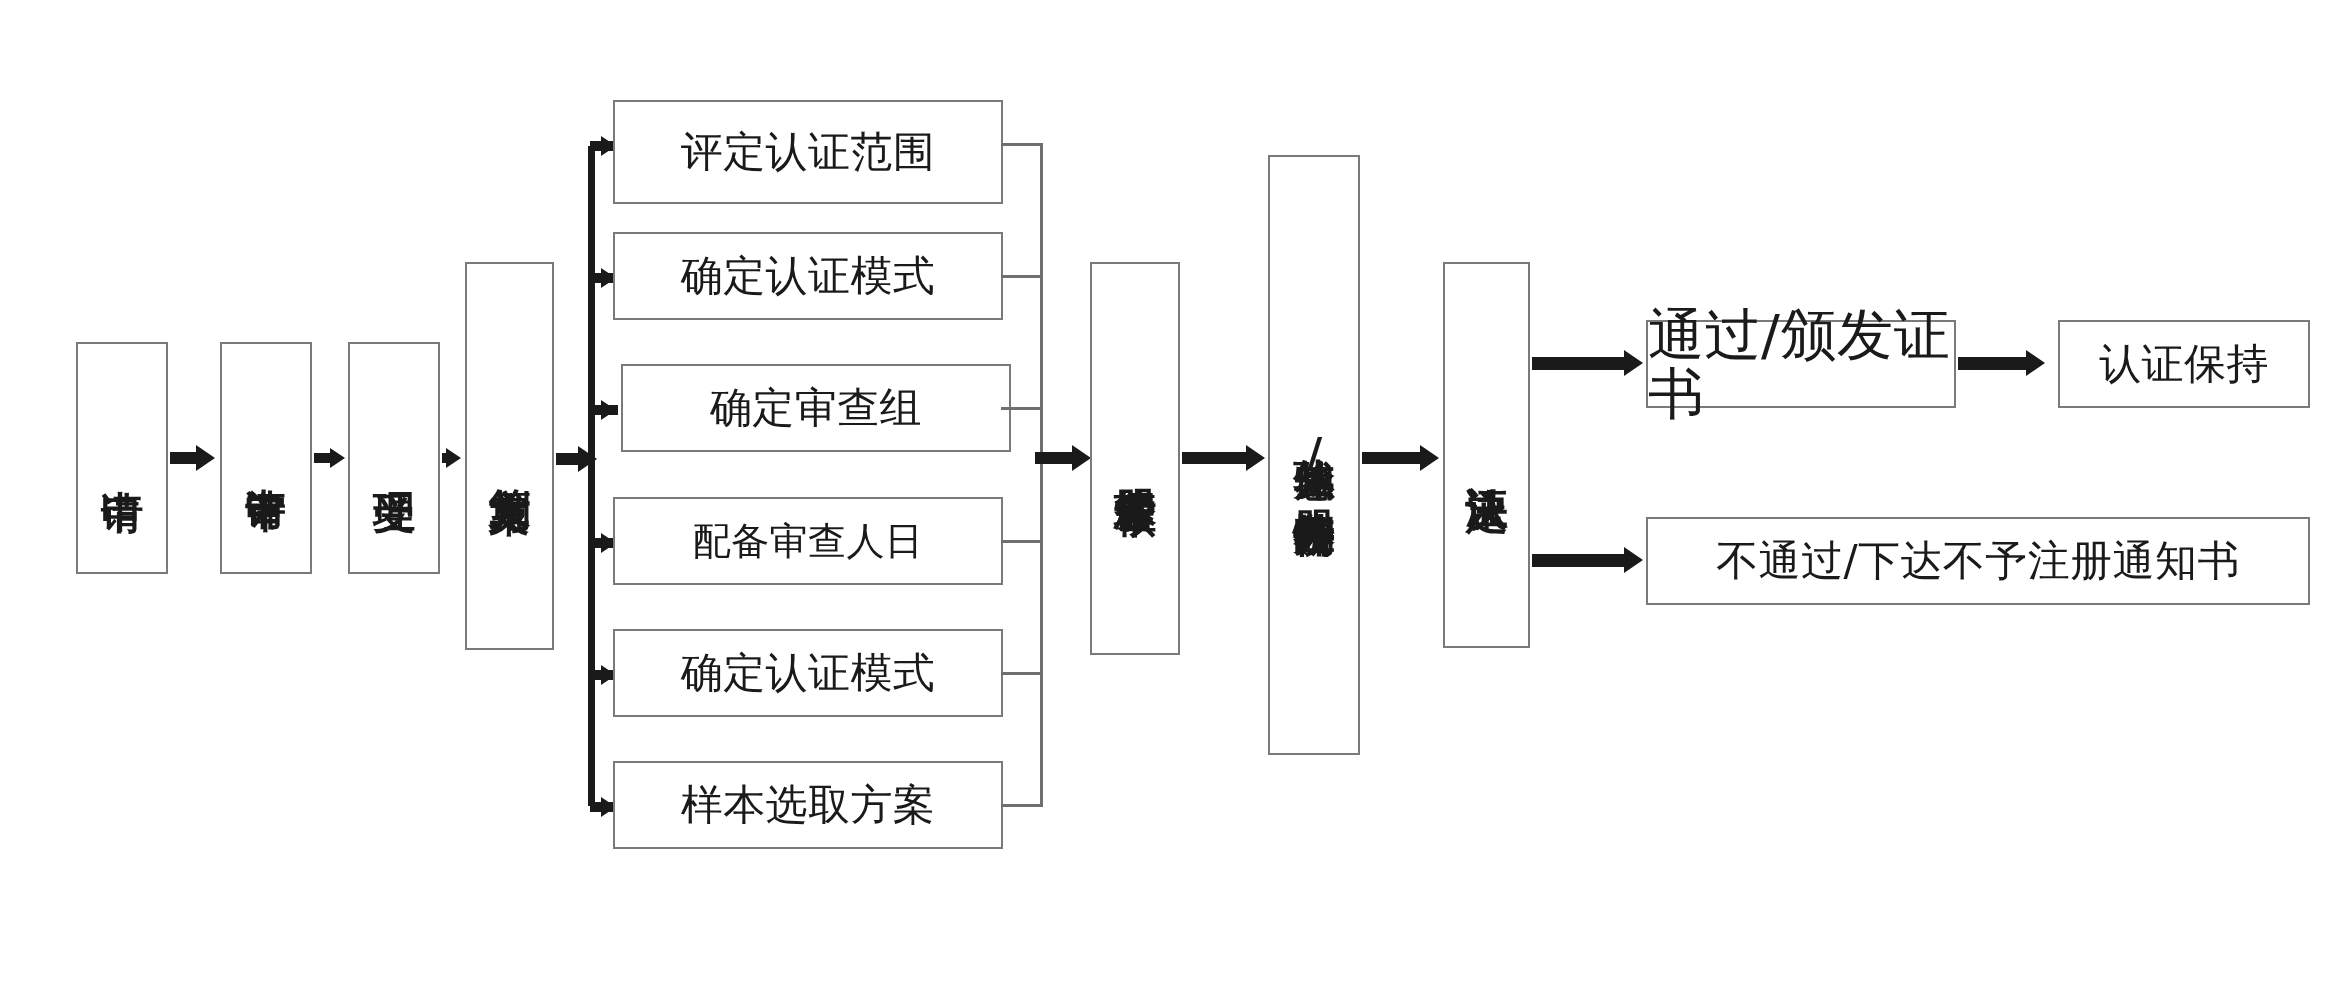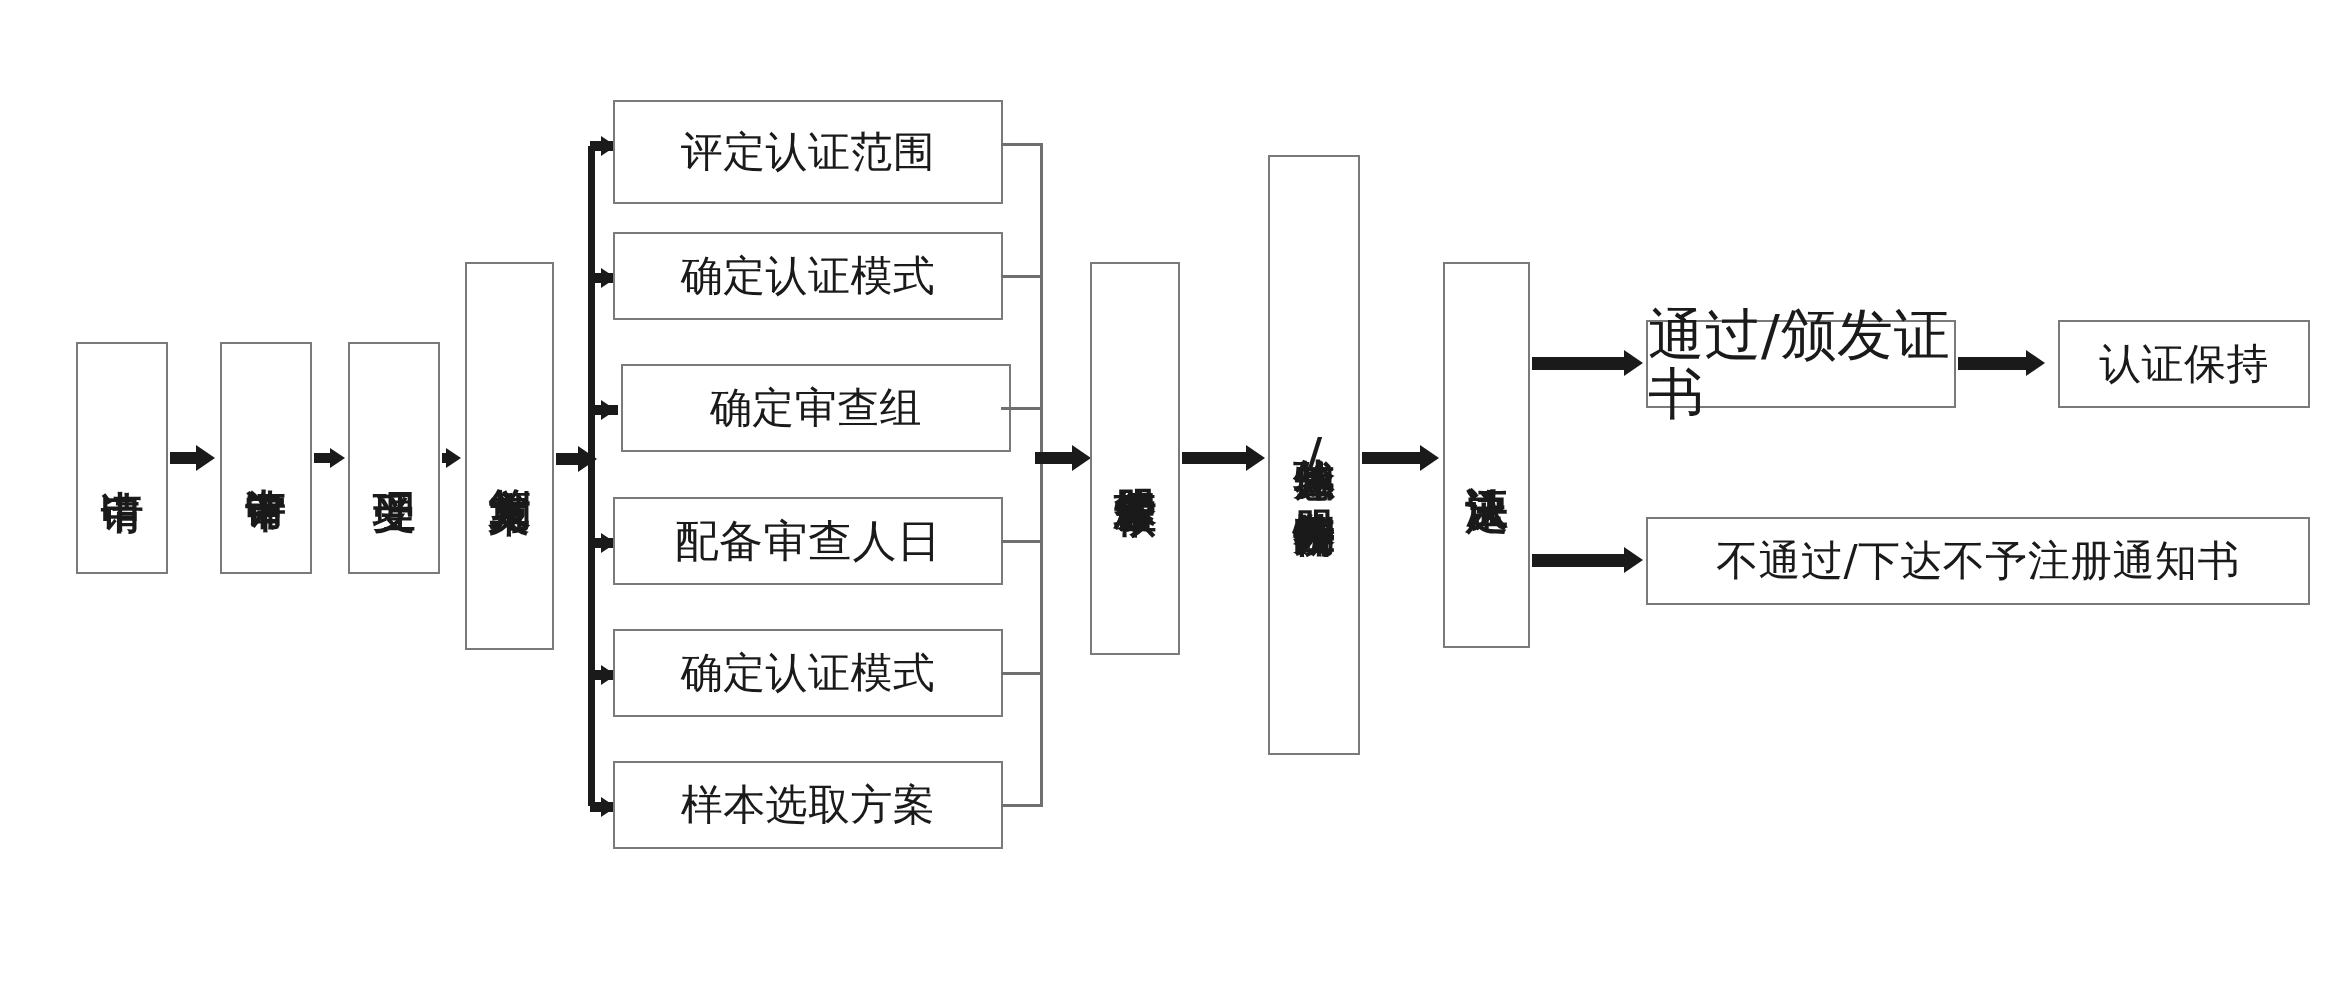--- a/index.html
+++ b/index.html
@@ -107,21 +107,21 @@
 
   <div class="line" style="left:590px; top:802px; width:28px; height:10px;"></div>
   <div class="arrow-head small" style="left:601px; top:797px;"></div>
 
   <div class="node horiz" style="left:613px; top:100px; width:390px; height:104px; font-size:42px;">评定认证范围</div>
 
   <div class="node horiz" style="left:613px; top:232px; width:390px; height:88px; font-size:42px;">确定认证模式</div>
 
   <div class="node horiz" style="left:613px; top:364px; width:390px; height:88px; font-size:42px;margin-left:8px;">确定审查组</div>
 
-  <div class="node horiz" style="left:613px; top:497px; width:390px; height:88px; font-size:44px;">配备审查人日</div>
+  <div class="node horiz" style="left:613px; top:497px; width:390px; height:88px; font-size:38px;">配备审查人日</div>
 
   <div class="node horiz" style="left:613px; top:629px; width:390px; height:88px; font-size:42px;">确定认证模式</div>
 
   <div class="node horiz" style="left:613px; top:761px; width:390px; height:88px; font-size:42px;">样本选取方案</div>
 
   <div class="thin" style="left:1001px; top:143px; width:42px; height:3px;"></div>
   <div class="thin" style="left:1001px; top:275px; width:42px; height:3px;"></div>
   <div class="thin" style="left:1001px; top:407px; width:42px; height:3px;"></div>
   <div class="thin" style="left:1001px; top:540px; width:42px; height:3px;"></div>
   <div class="thin" style="left:1001px; top:672px; width:42px; height:3px;"></div>

